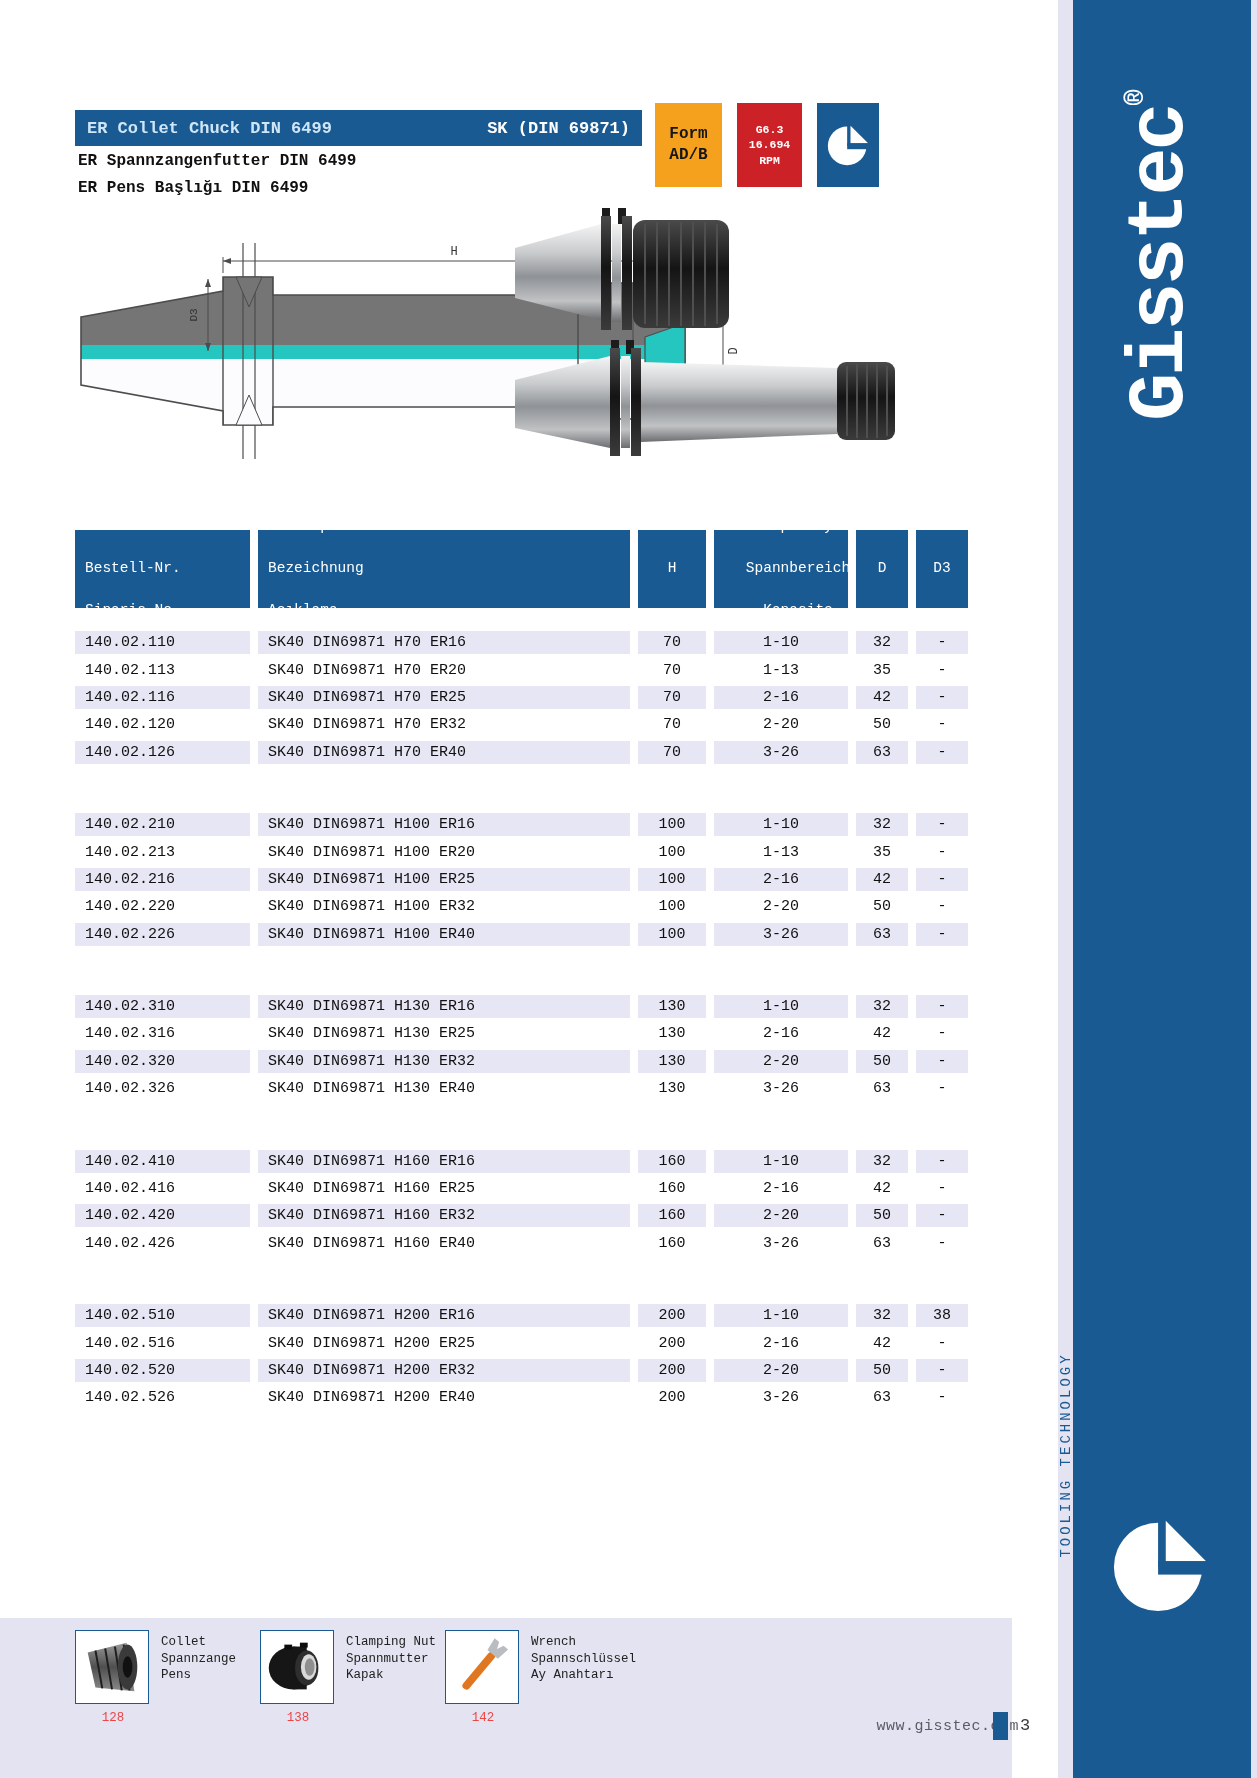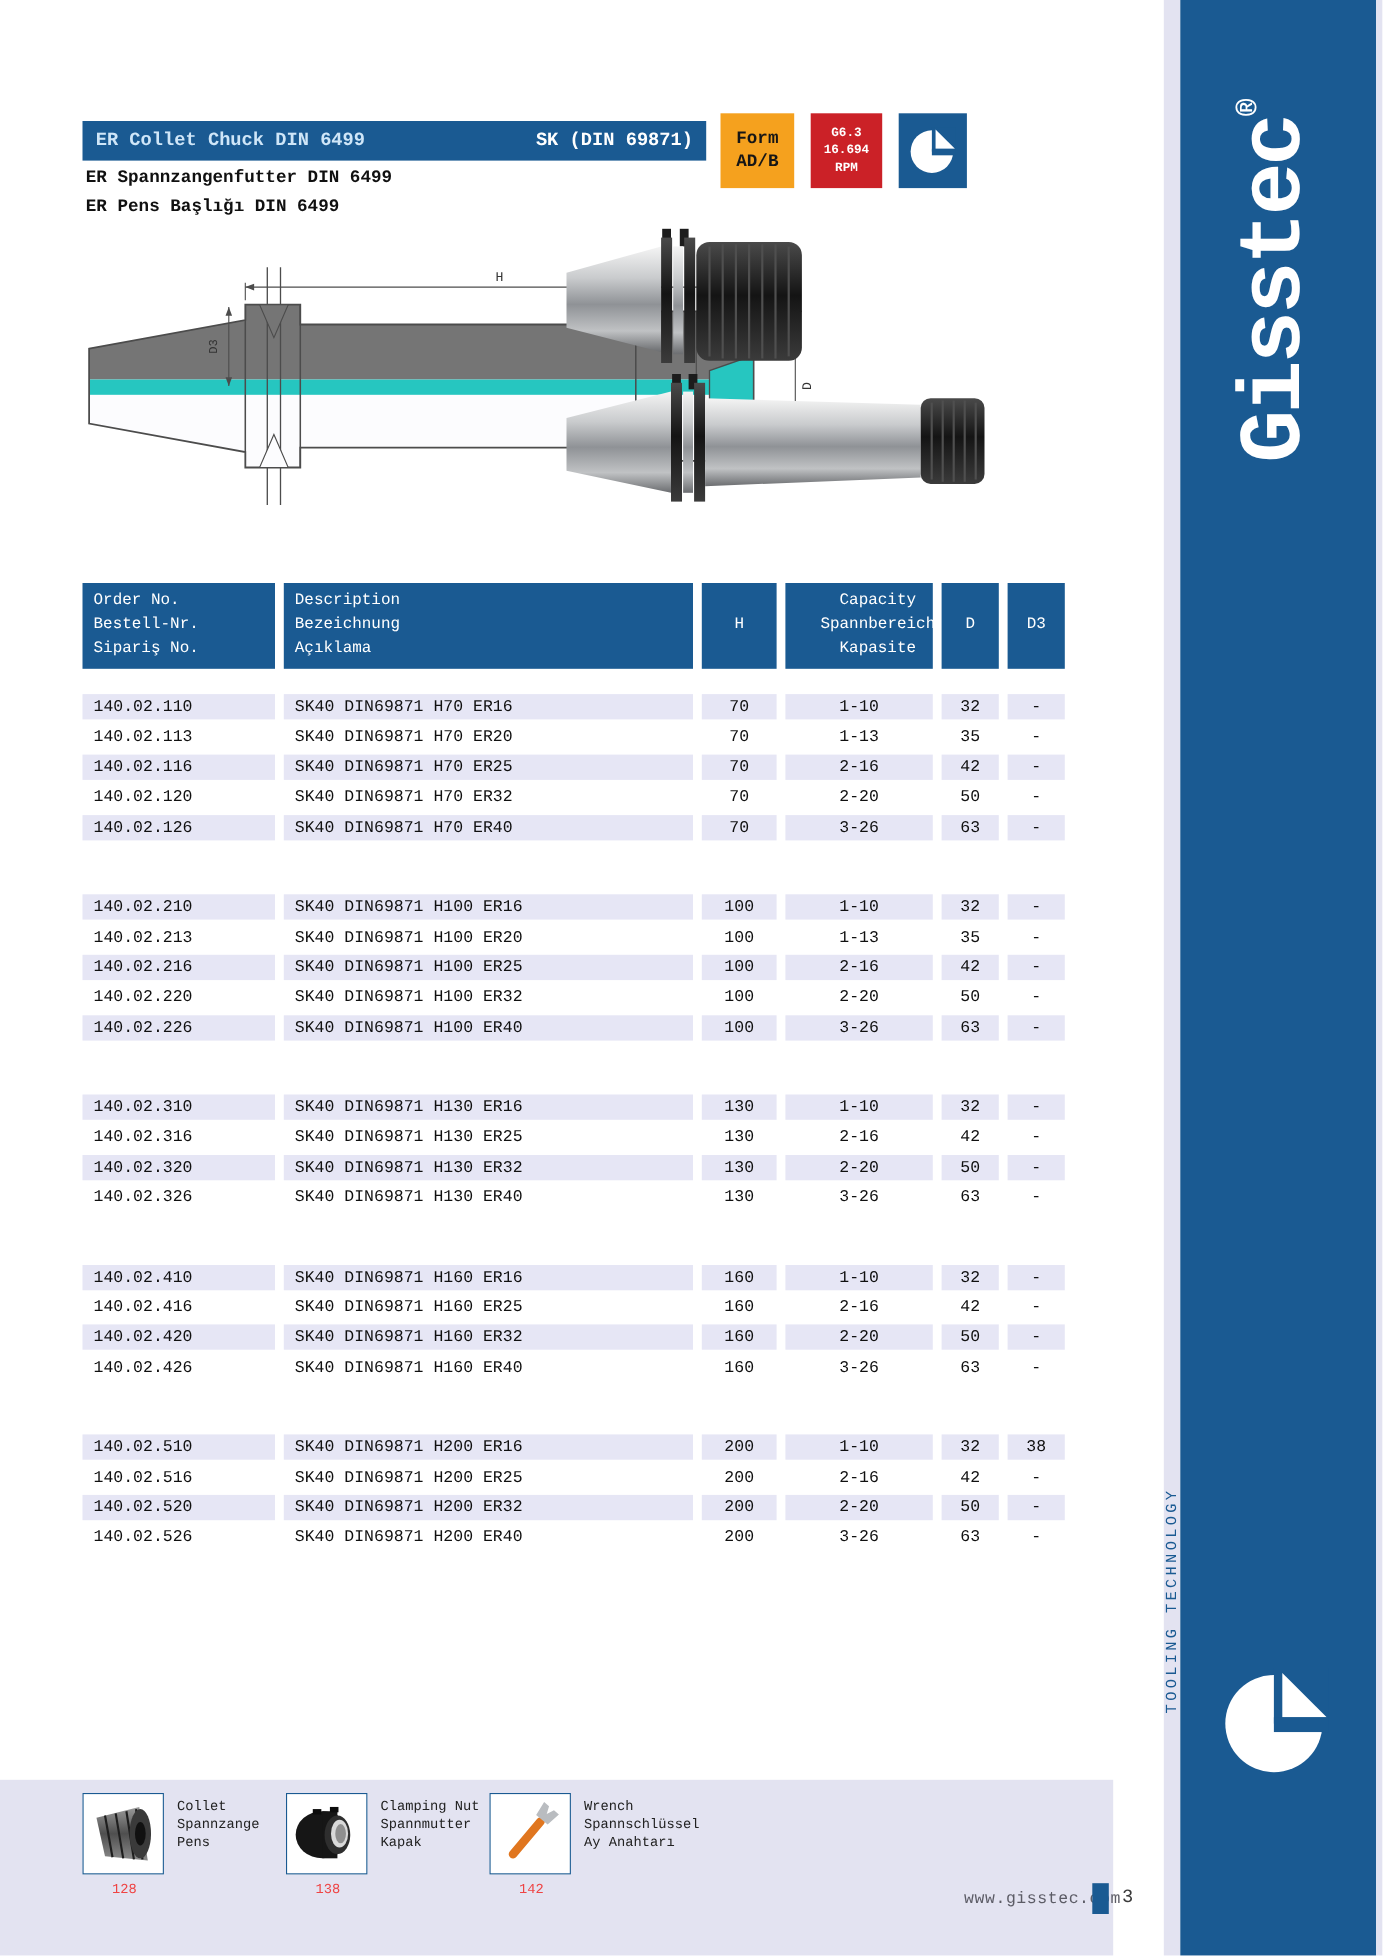--- a/index.html
+++ b/index.html
@@ -15,39 +15,39 @@
   
   .titlebar{position:absolute;left:75px;top:110px;width:567px;height:36px;background:#1a5a92;
             display:flex;align-items:center;justify-content:space-between;box-sizing:border-box;
             padding:0 12px;font-weight:bold;font-size:17px;}
   .titlebar .left{color:#cfe6f8;}
   .titlebar .right{color:#ffffff;}
   .sub1{position:absolute;left:78px;top:152px;font-weight:bold;font-size:16px;color:#101010;}
   .sub2{position:absolute;left:78px;top:179px;font-weight:bold;font-size:16px;color:#101010;}
 
   
-  .badge{position:absolute;top:103px;height:68px;display:flex;flex-direction:column;align-items:center;
+  .badge{position:absolute;top:103px;height:84px;display:flex;flex-direction:column;align-items:center;
          justify-content:center;text-align:center;font-weight:bold;box-sizing:border-box;}
   .badge.form{left:655px;width:67px;background:#f5a11e;color:#161616;font-size:16px;line-height:1.3;}
   .badge.rpm{left:737px;width:65px;background:#cb2127;color:#ffffff;font-size:11.5px;line-height:1.35;}
   .badge.logo{left:817px;width:62px;background:#1a5a92;}
 
   
   .brand{position:absolute;left:1160px;top:255px;transform:translate(-50%,-50%) rotate(-90deg);
          color:#ffffff;font-size:80px;font-weight:bold;letter-spacing:-3px;white-space:nowrap;}
   .brand .reg{font-size:27px;vertical-align:38px;letter-spacing:0;}
   .tagline{position:absolute;left:1066px;top:1455px;transform:translate(-50%,-50%) rotate(-90deg);
            color:#1a5a92;font-size:14px;letter-spacing:3px;white-space:nowrap;}
   .sidelogo{position:absolute;left:1112px;top:1517px;width:96px;height:96px;}
 
   
   .table{position:absolute;left:75px;top:530px;width:893px;}
   .thead{display:flex;height:78px;margin-bottom:4px;}
   .th{background:#1a5a92;color:#ffffff;font-size:14.5px;line-height:1.5;display:flex;flex-direction:column;
-      justify-content:center;box-sizing:border-box;margin-right:8px;}
+      justify-content:center;box-sizing:border-box;margin-right:8px;gap:20px;}
   .th:last-child,.td:last-child{margin-right:0;}
   .th.c-order{width:175px;padding-left:10px;}
   .th.c-desc{width:372px;padding-left:10px;}
   .th.c-h{width:68px;align-items:center;}
   .th.c-cap{width:134px;align-items:center;text-align:center;padding-left:34px;}
   .th.c-d{width:52px;align-items:center;}
   .th.c-d3{width:52px;align-items:center;}
   .tgroup{margin-bottom:45px;margin-top:21px;}
   .tr{display:flex;height:27.4px;align-items:center;font-size:15px;color:#101010;}
   .td{height:23px;display:flex;align-items:center;box-sizing:border-box;margin-right:8px;}

